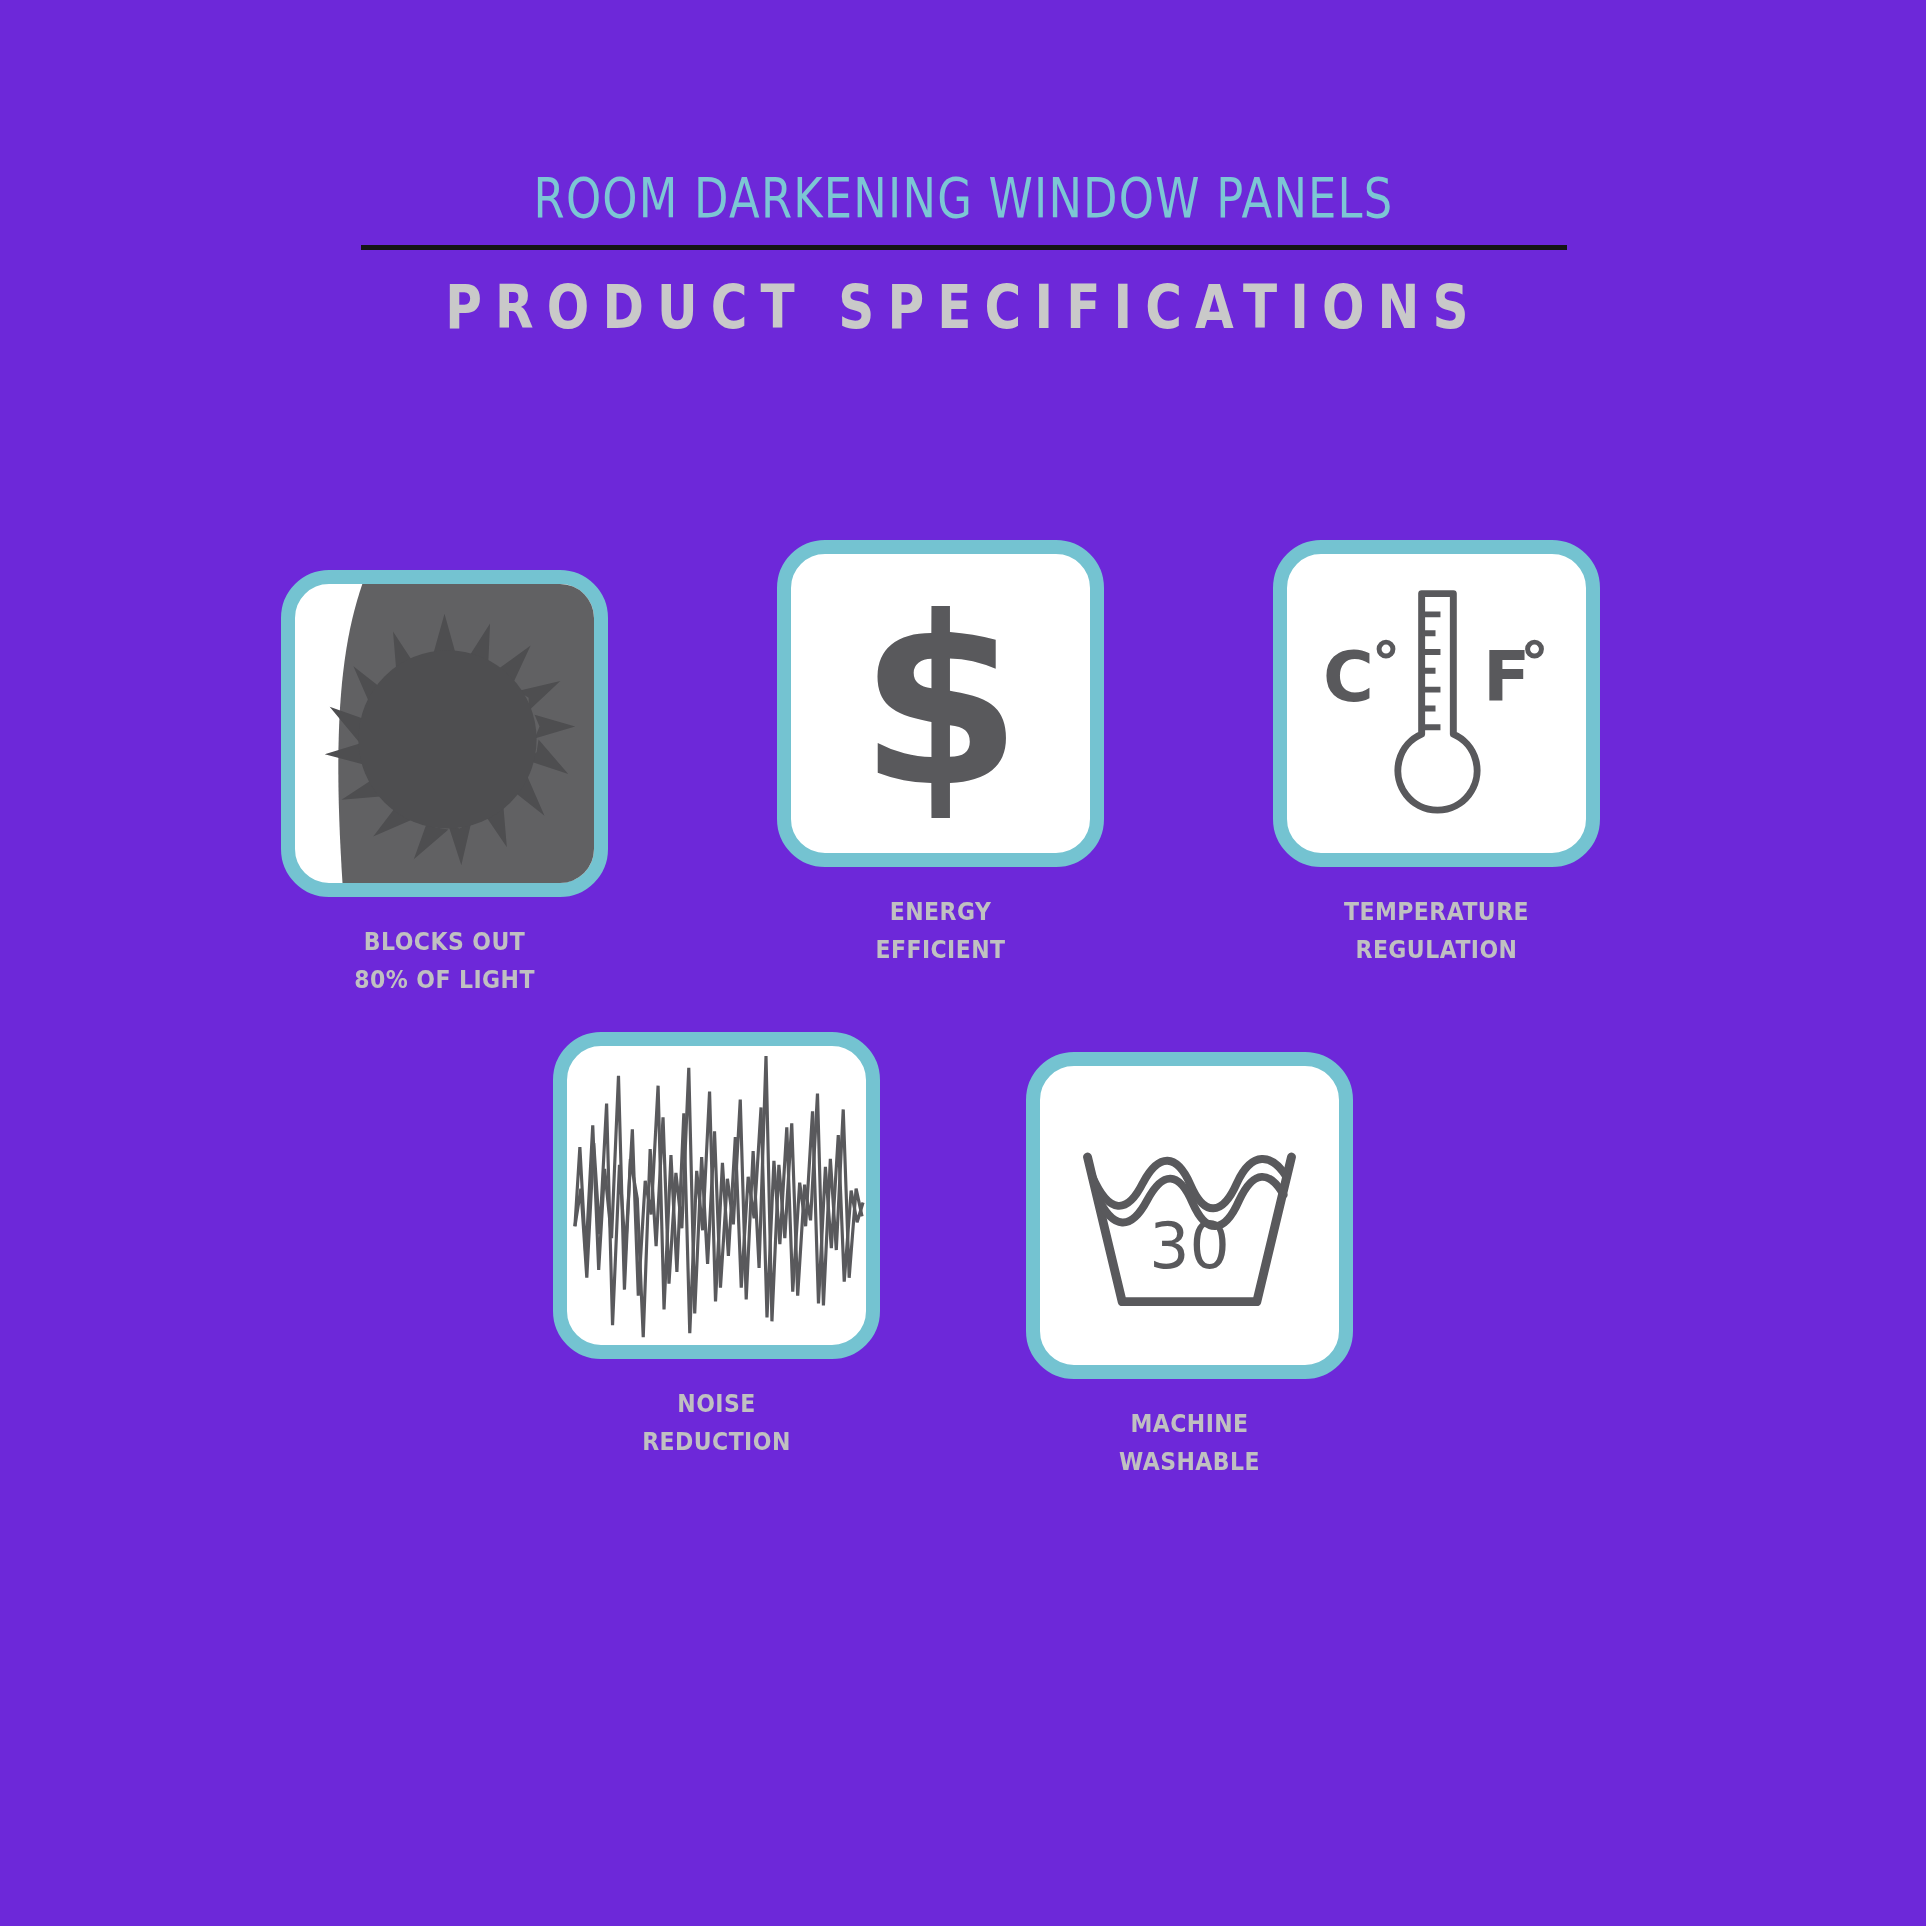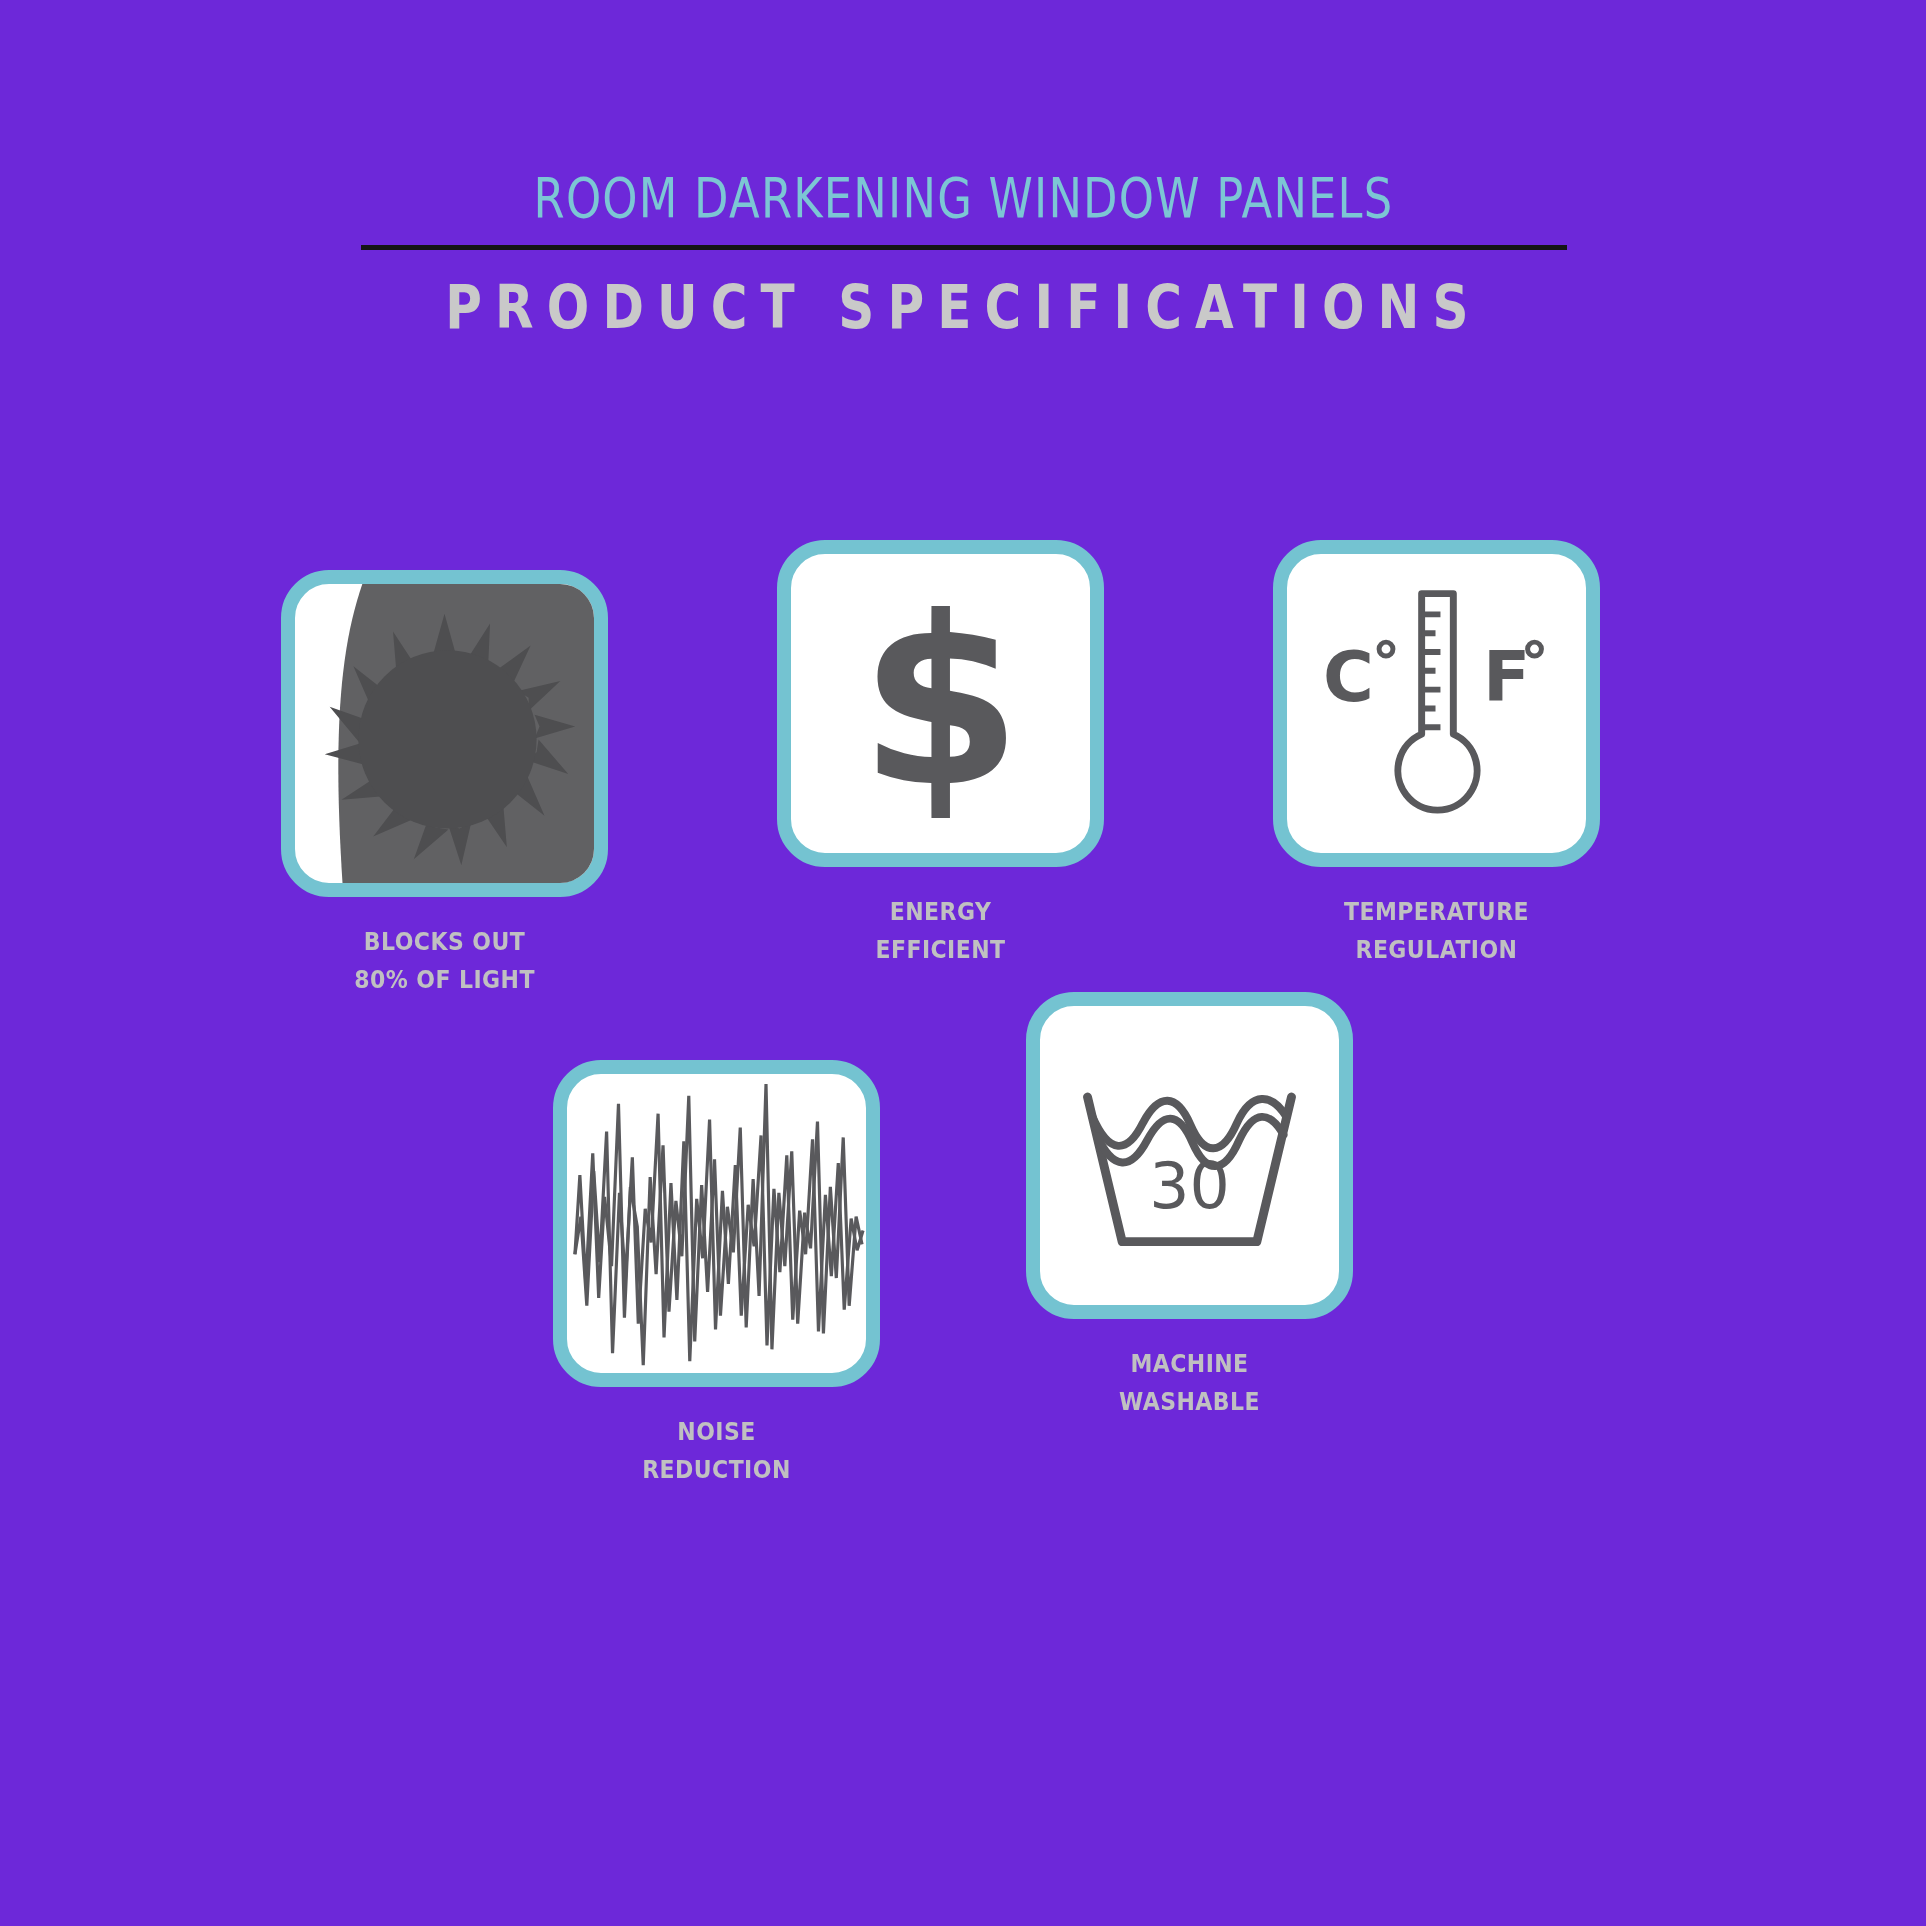--- a/index.html
+++ b/index.html
@@ -108,22 +108,22 @@
     transform: scaleX(0.88);
     transform-origin: center top;
     white-space: nowrap;
   }
 
   
   .pos-0 { left: 281px;  top: 540px; margin-top: 30px; }
   .pos-1 { left: 777px;  top: 540px; }
   .pos-2 { left: 1273px; top: 540px; }
   
-  .pos-3 { left: 529px;  top: 1060px; padding-left: 24px; }
-  .pos-4 { left: 1026px; top: 992px; }
+  .pos-3 { left: 529px;  top: 1032px; padding-left: 24px; }
+  .pos-4 { left: 1026px; top: 1052px; }
 </style>
 </head>
 <body>
 
 <div class="page">
 
   <div class="header">
     <div class="title-main">ROOM DARKENING WINDOW PANELS</div>
     <div class="title-rule"></div>
     <div class="title-sub">PRODUCT SPECIFICATIONS</div>

